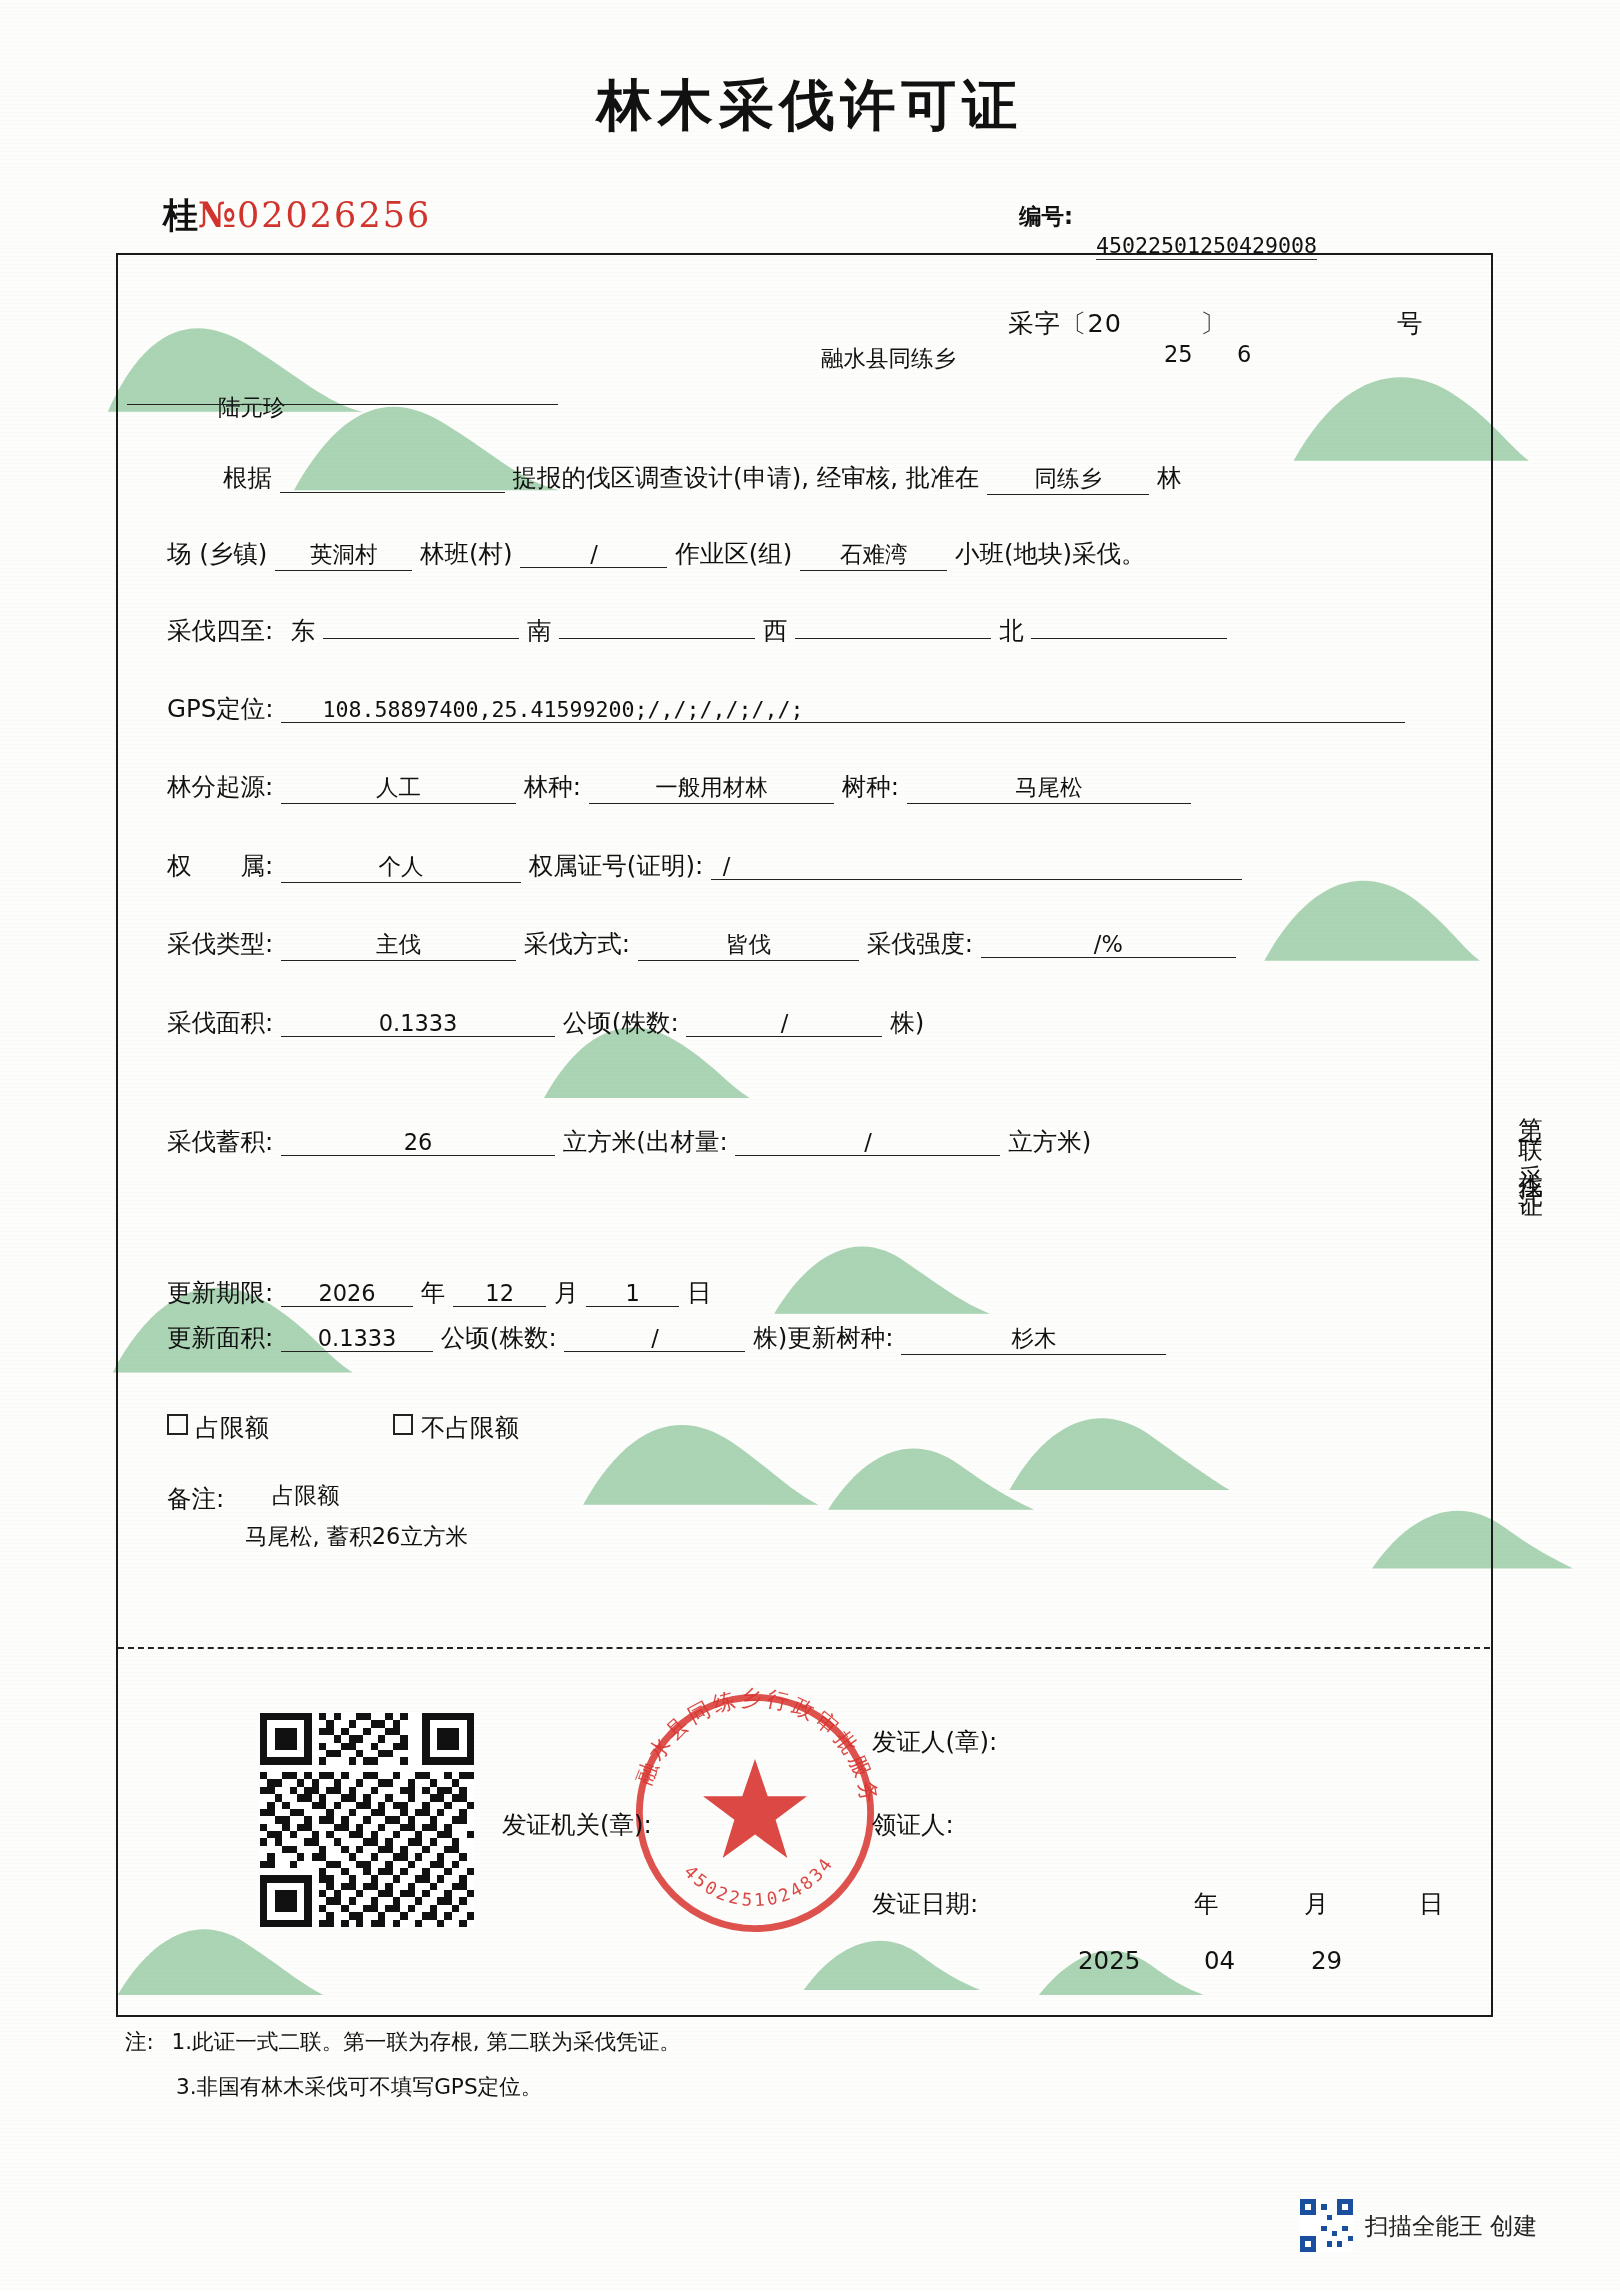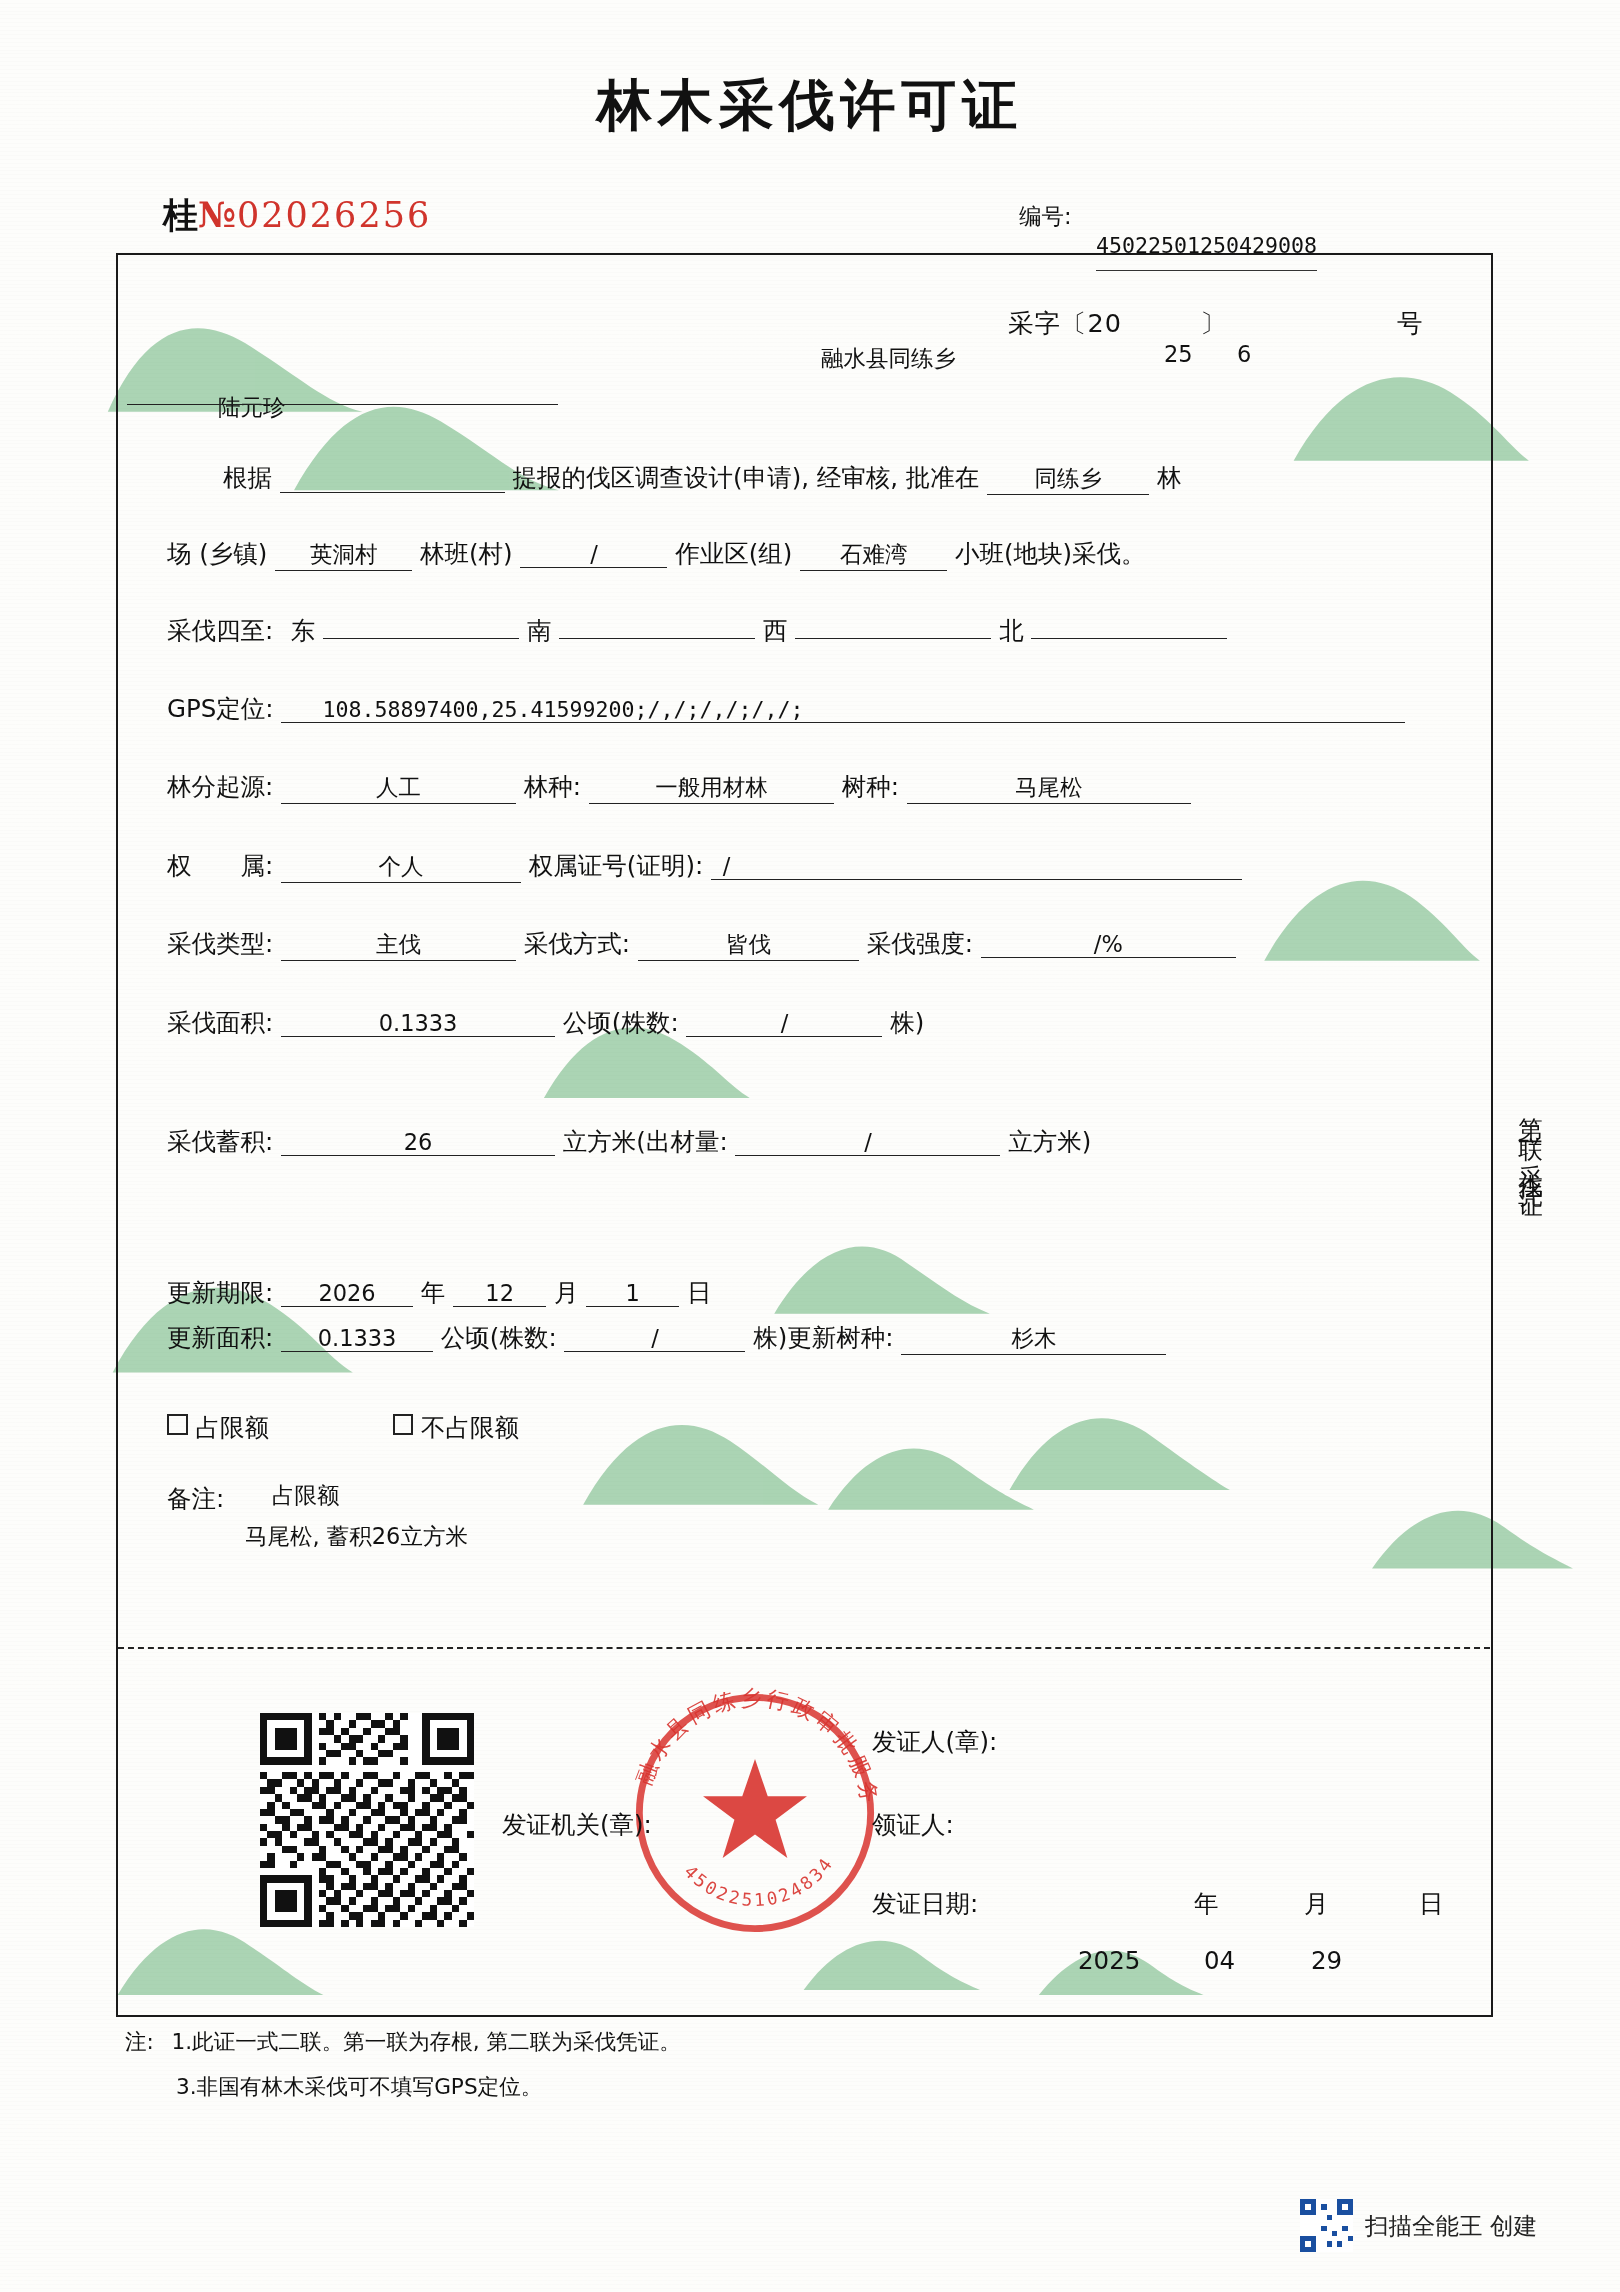--- a/index.html
+++ b/index.html
@@ -51,30 +51,31 @@
   }
   .serial .gui { color: #111; font-weight: bold; font-size: 35px; }
   .serial .no { color: #d0342c; font-weight: bold; font-size: 35px; letter-spacing: 1px;}
   .serial .num { color: #d0342c; font-size: 35px; letter-spacing: 2px;}
 
   .bianhao-label {
     position: absolute;
     top: 201px;
     left: 1019px;
     font-size: 22.5px;
+    font-weight: bold;
   }
   .bianhao-value {
     position: absolute;
     top: 233px;
     left: 1096px;
     font-size: 21.6px;
     font-family: "DejaVu Sans Mono", monospace;
     letter-spacing: 0px;
     border-bottom: 1px solid #333;
-    padding-bottom: 12px;
+    padding-bottom: 1px;
   }
 
   .frame {
     position: absolute;
     left: 116px;
     top: 253px;
     width: 1377px;
     height: 1764px;
     border: 2px solid #1a1a1a;
     box-sizing: border-box;

